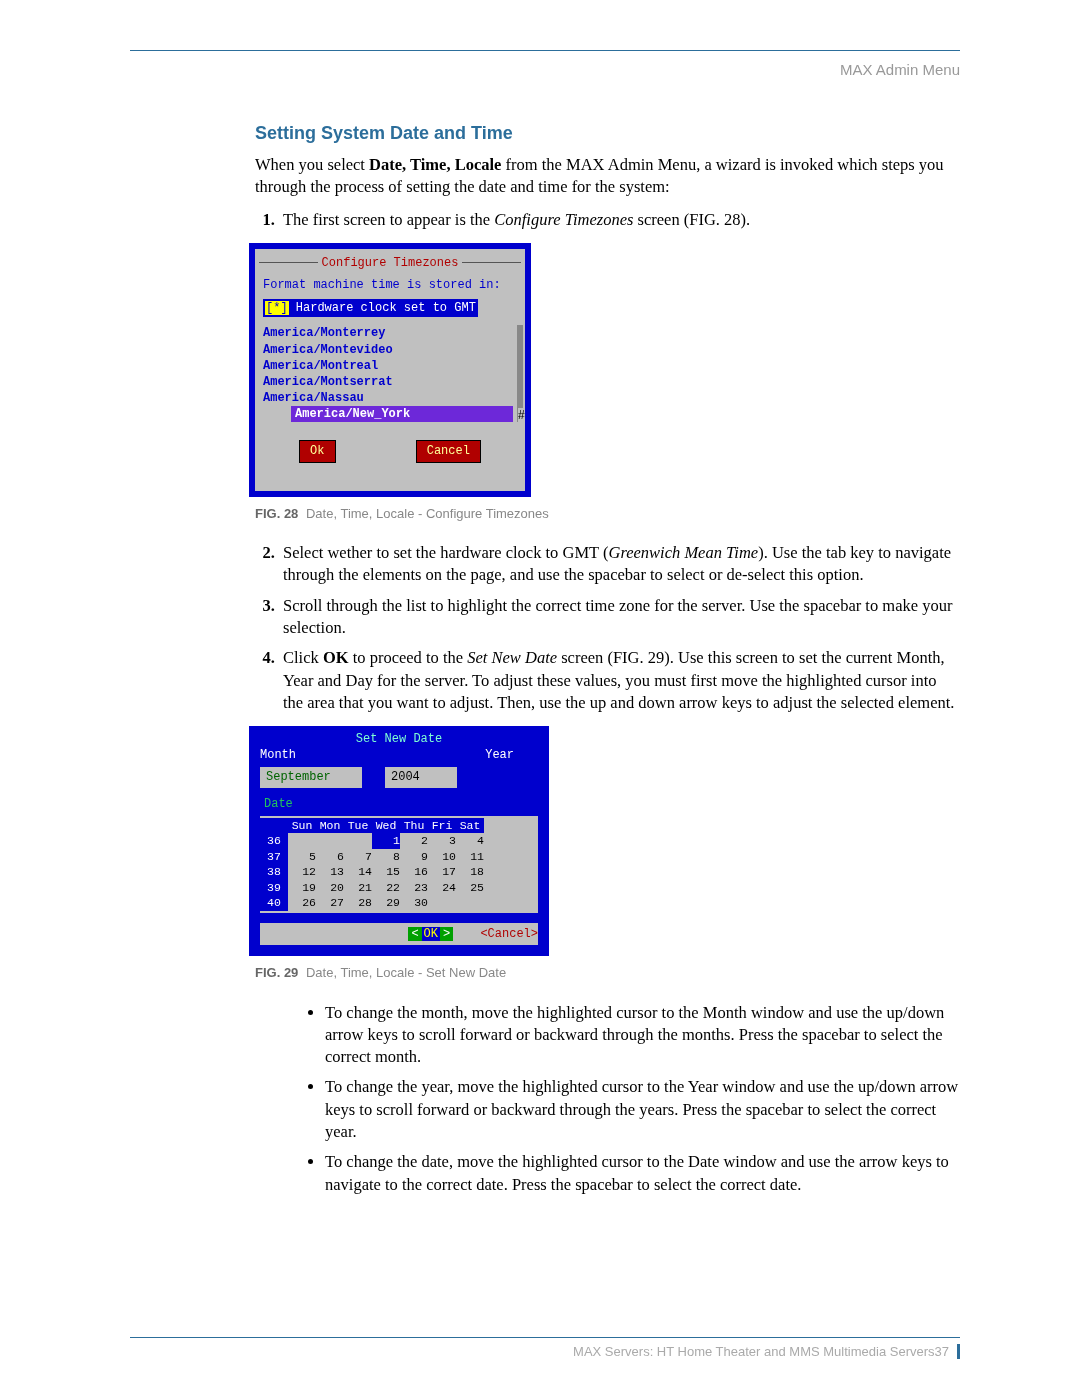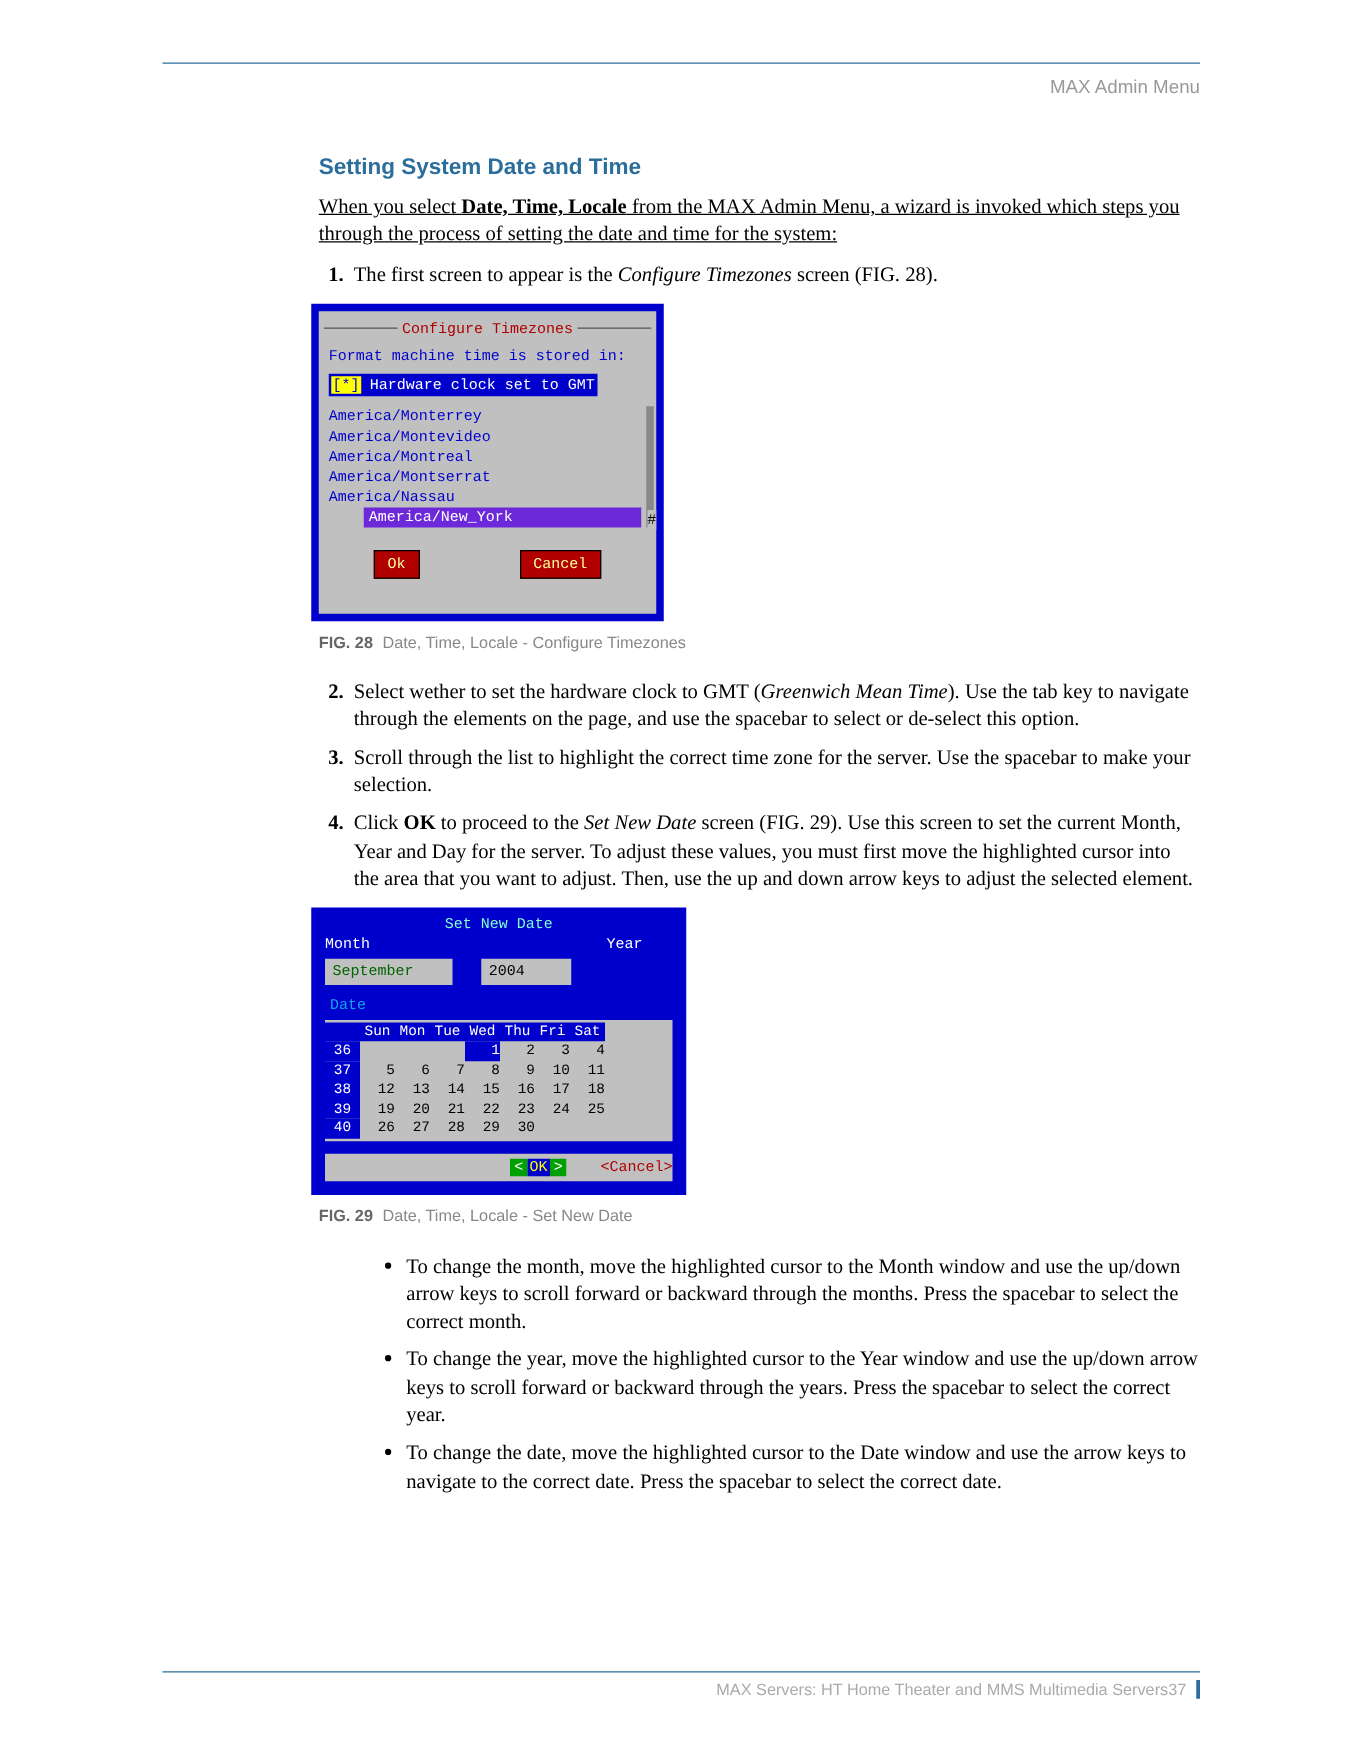--- a/index.html
+++ b/index.html
@@ -35,21 +35,21 @@
     font-weight: bold;
     font-size: 18px;
     margin-left: 125px;
     margin-bottom: 10px;
   }
   .content {
     margin-left: 125px;
     font-size: 16.5px;
     line-height: 1.35;
   }
-  .content p { margin: 6px 0; text-decoration: underline; }
+  .content p { margin: 6px 0; }
   ol.steps {
     margin: 10px 0 0 0;
     padding-left: 24px;
   }
   ol.steps > li {
     margin-bottom: 8px;
     padding-left: 4px;
   }
   ol.steps > li::marker { font-weight: bold; }
   ul.bullets {
@@ -112,21 +112,21 @@
   }
   .term28-scroll::after {
     content: "#";
     position: absolute;
     bottom: -2px;
     right: -2px;
     color: #000;
     background: #c0c0c0;
     font-size: 12px;
   }
-  .term28-item { color: #0000cd; padding: 0 4px; }
+  .term28-item { color: #0000cd; padding: 0 4px; font-weight: bold; }
   .term28-item.sel { background: #6d28d9; color: #fff; margin-left: 32px; }
   .term28-buttons {
     margin-top: 18px;
     display: flex;
     justify-content: space-around;
   }
   .term28-btn {
     background: #b00000;
     color: #ffff99;
     border: 1px solid #000;
@@ -157,21 +157,21 @@
     padding: 2px 4px 2px 0;
     display: grid;
     grid-template-columns: 28px repeat(7, 28px);
     font-size: 11.5px;
     text-align: right;
   }
   .term29-grid .hd { background: #0000cd; color: #fff; text-align:center; }
   .term29-grid .wk { background: #0000cd; color: #fff; text-align:center; }
   .term29-grid .sel { background: #0000cd; color: #fff; }
   .term29-grid .blank {}
-  .term29-date-label { color:#0ea5e9; margin:4px 0 0 10px; display:inline-block; }
+  .term29-date-label { color:#22c55e; margin:4px 0 0 10px; display:inline-block; }
   .term29-btns { text-align: right; background:#c0c0c0; margin:4px 6px 6px 6px; padding:3px 0;}
   .term29-ok { background: #0000cd; color: #ffff00; padding: 0 2px; }
   .term29-arrow { background:#00a000; color: #fff; padding:0 3px; }
   .term29-cancel { color: #b00000; margin-left: 20px; }
   .footer {
     position: absolute;
     bottom: 38px;
     left: 130px;
     right: 120px;
     border-top: 1.5px solid #2c6e9b;

